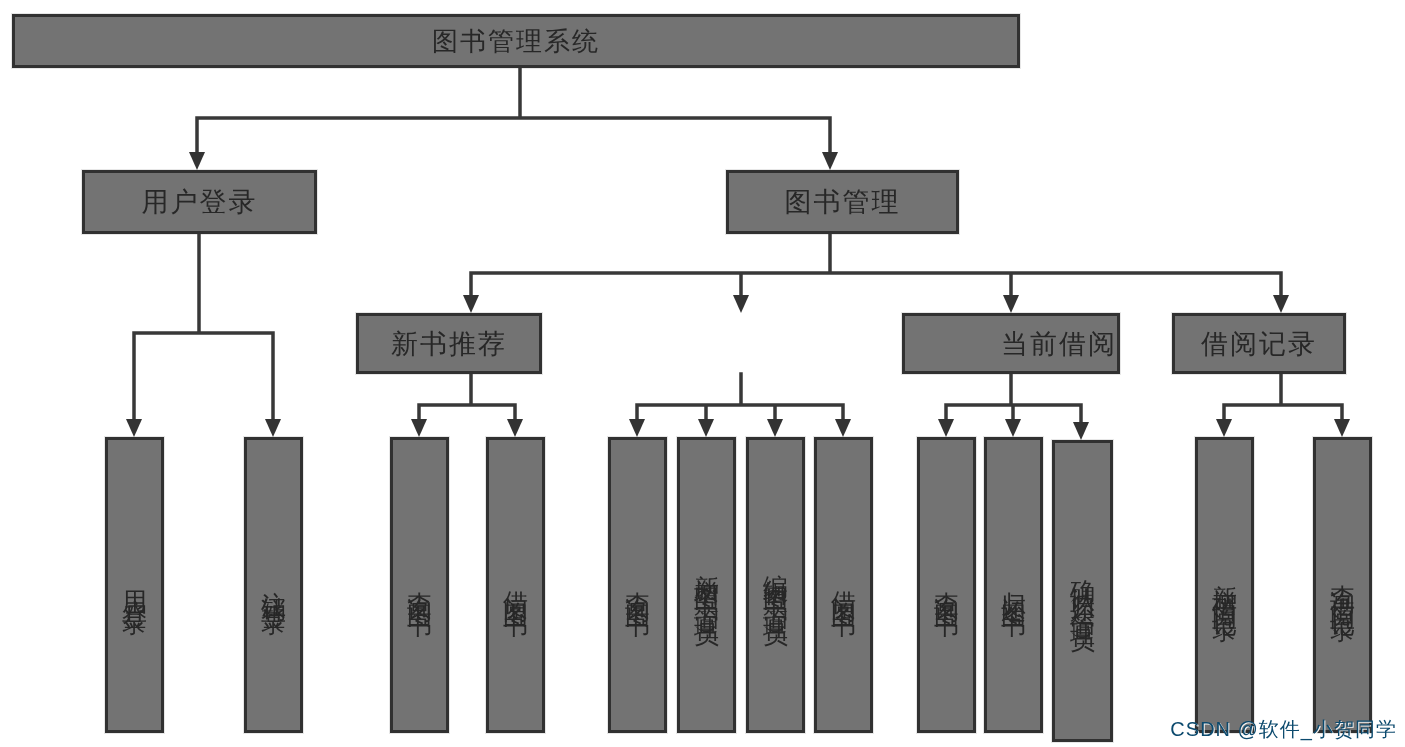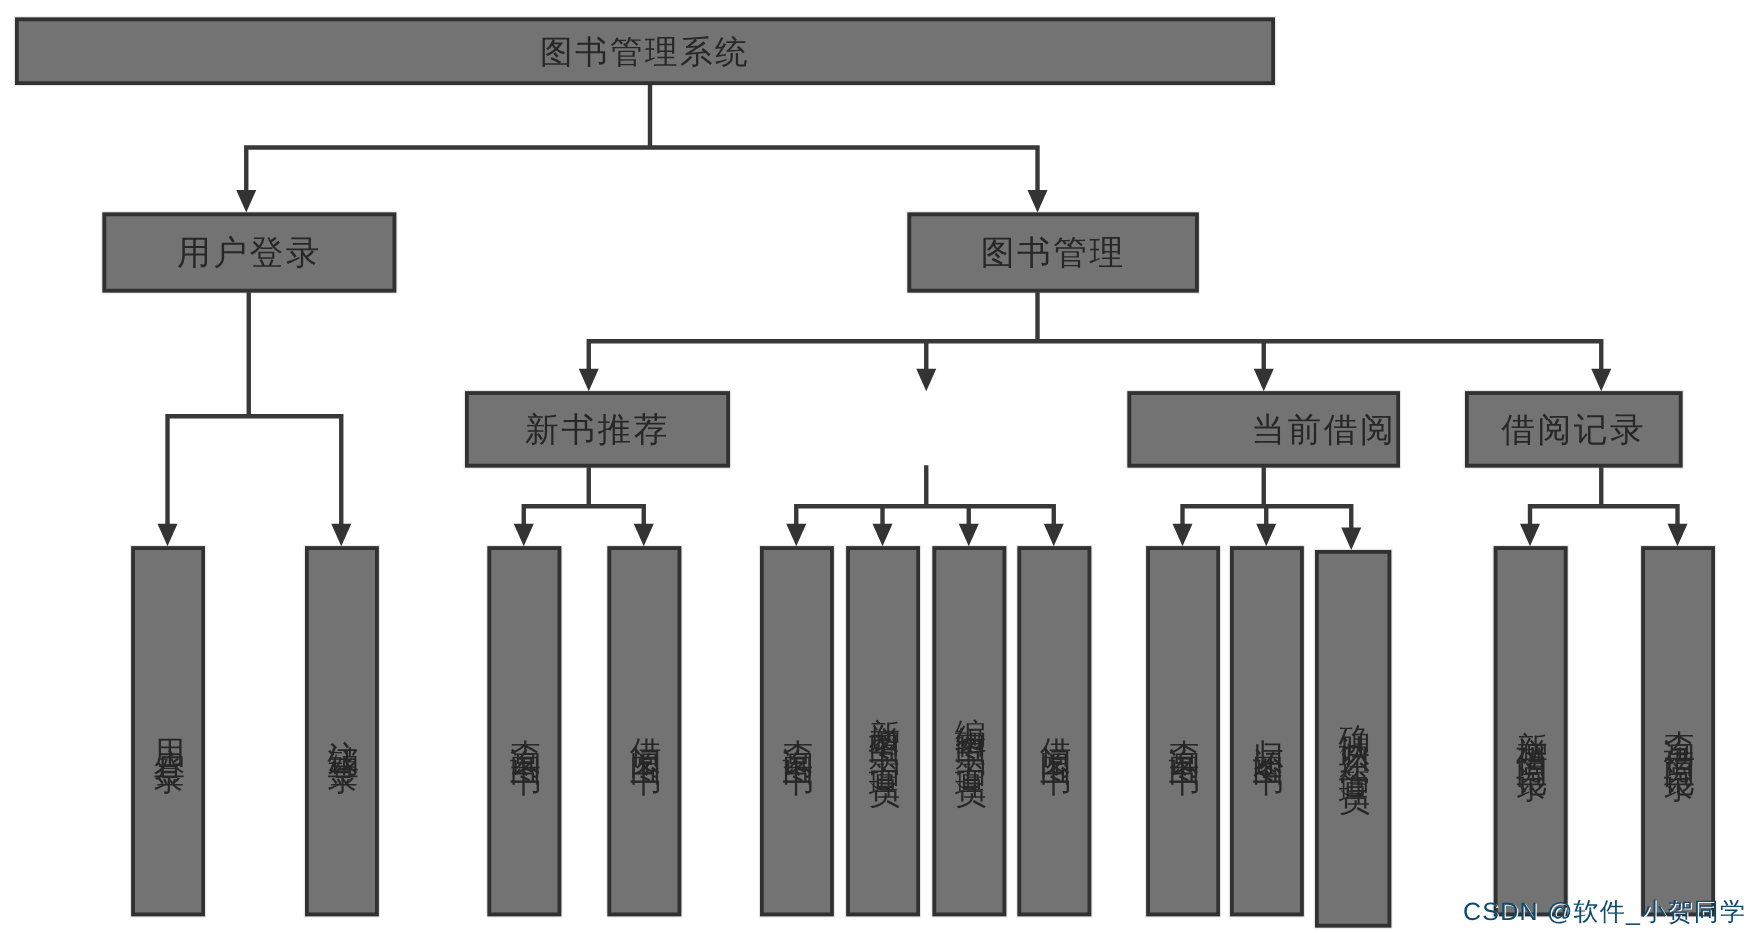--- a/index.html
+++ b/index.html
@@ -118,21 +118,21 @@
     <span>图书管理系统</span>
   </div>
 
   <div class="node h-node" style="left:82px; top:170px; width:235px; height:64px;">
     <span>用户登录</span>
   </div>
   <div class="node h-node" style="left:712px; top:170px; width:233px; height:64px;margin-left:14px;">
     <span>图书管理</span>
   </div>
 
-  <div class="node h-node" style="left:372px; top:313px; width:212px; height:61px;">
+  <div class="node h-node" style="left:356px; top:313px; width:186px; height:61px;">
     <span>新书推荐</span>
   </div>
   <div class="node h-node" style="left:902px; top:313px; width:218px; height:61px;justify-content:flex-end;">
     <span>当前借阅</span>
   </div>
   <div class="node h-node" style="left:1172px; top:313px; width:174px; height:61px;">
     <span>借阅记录</span>
   </div>
 
   <div class="node v-node" style="left:105px; top:437px; width:59px; height:296px;">

